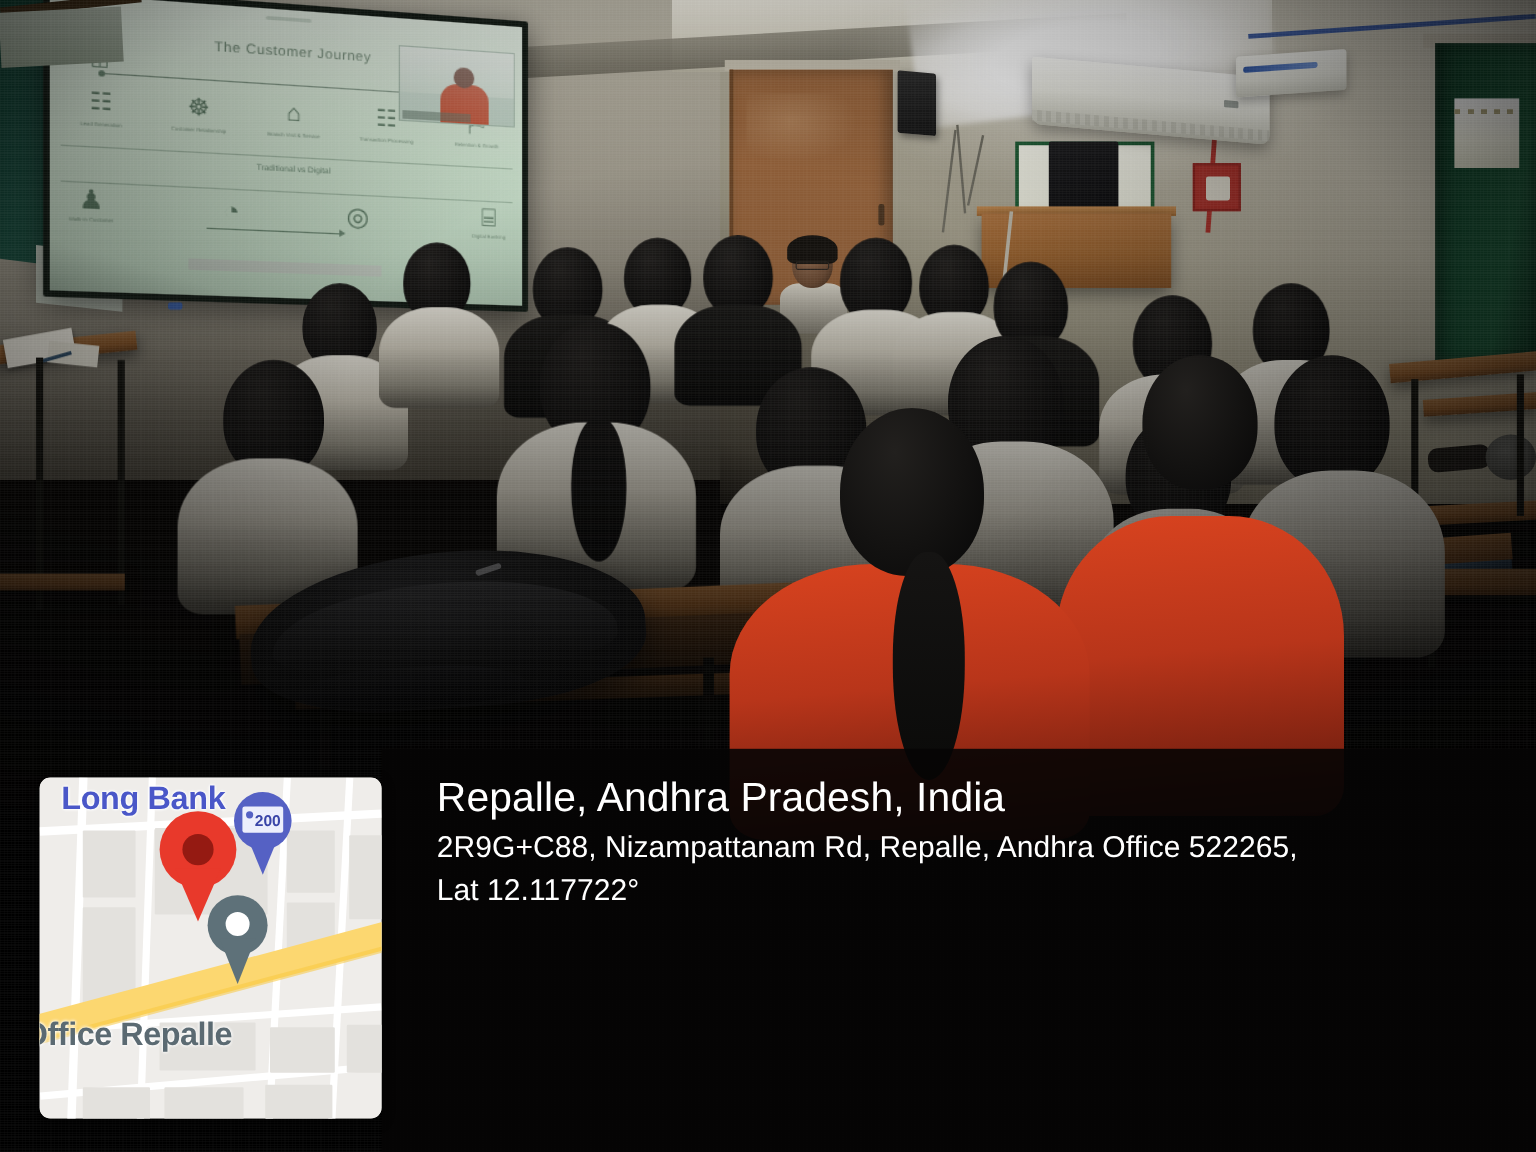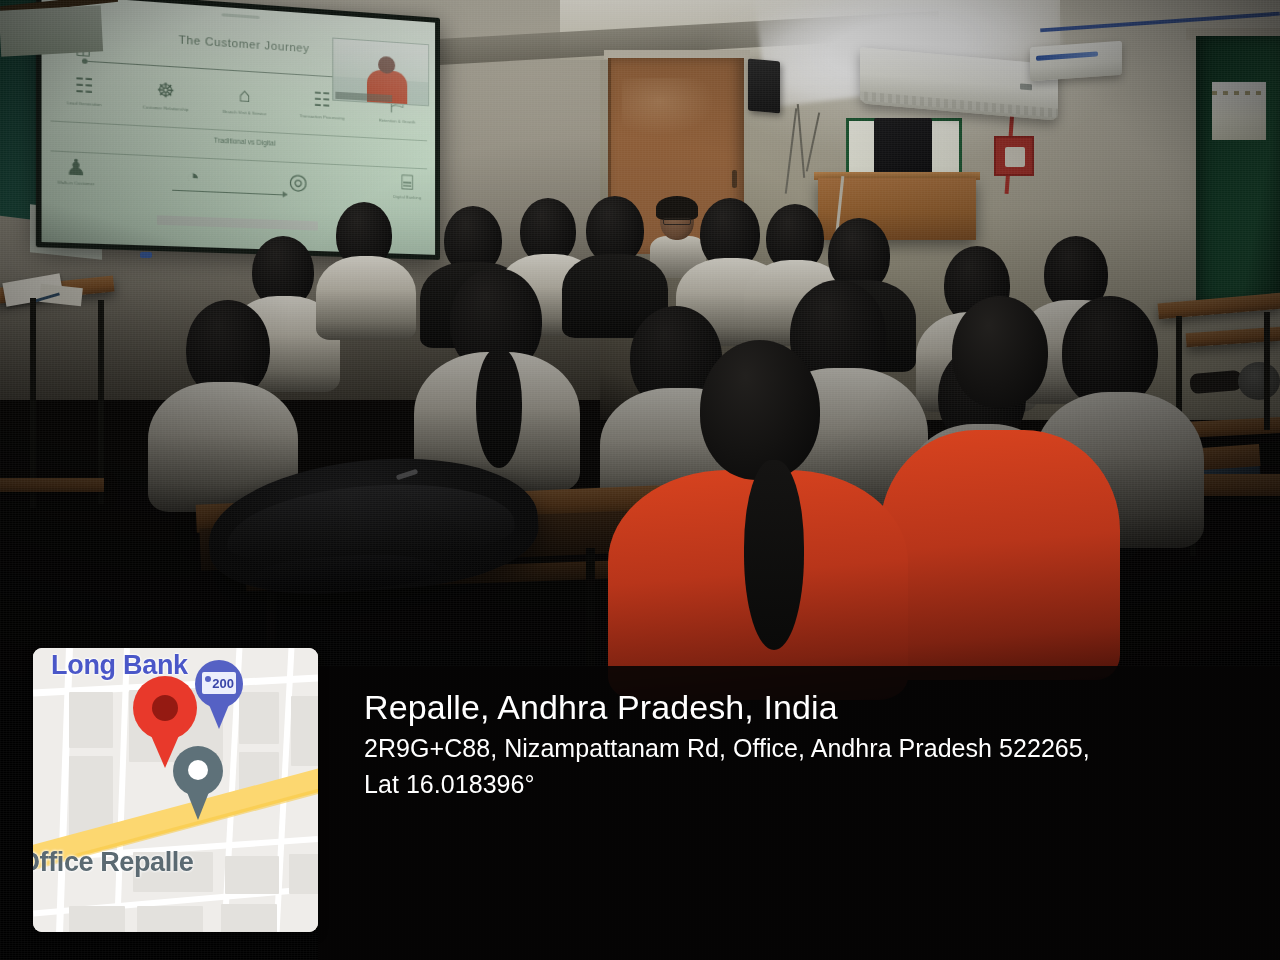--- a/index.html
+++ b/index.html
@@ -549,21 +549,21 @@
   .wm-icon .brk.bl { left:3px; bottom:3px; border-right:0; border-top:0; border-radius:0 0 0 2px; }
   .wm-icon .brk.br { right:3px; bottom:3px; border-left:0; border-top:0; border-radius:0 0 2px 0; }
   .wm-text {
     color:#ffffff; font-size:24px; font-weight:700; letter-spacing:.1px;
     text-shadow: 0 1px 4px rgba(0,0,0,.9);
     white-space:nowrap;
   }
 
   
   .gps-bar {
-    position:absolute; left:318px; right:0; bottom:0; height:294px;
+    position:absolute; left:318px; right:0; bottom:0; height:336px;
     background: rgba(5,4,4,.90);
     z-index: 30;
   }
   .gps-text {
     padding: 22px 26px 0 46px;
     color:#ffffff;
   }
   .gps-title {
     font-size:34px; font-weight:400; line-height:1.16;
     letter-spacing:.1px; margin-bottom:4px;
@@ -872,22 +872,22 @@
   <div class="backpack-strap"></div>
 
   <div class="room-darken"></div>
   <div class="vignette"></div>
   <div class="noise"></div>
 
 
   <div class="gps-bar">
     <div class="gps-text">
       <div class="gps-title">Repalle, Andhra Pradesh, India</div>
-      <div class="gps-line">2R9G+C88, Nizampattanam Rd, Office, Andhra Pradesh 522265,</div>
-      <div class="gps-line">Lat 16.018396°</div>
+      <div class="gps-line">2R9G+C88, Nizampattanam Rd, Repalle, Andhra Office 522265,</div>
+      <div class="gps-line">Lat 12.117722°</div>
     </div>
   </div>
 
   <div class="map-thumb">
     <div class="map-bg"></div>
 
     <div class="mroad" style="left:0;   top:34px;  width:285px; height:7px;  transform:rotate(-3deg);"></div>
     <div class="mroad" style="left:0;   top:198px; width:285px; height:6px;  transform:rotate(-4deg);"></div>
     <div class="mroad" style="left:0;   top:250px; width:285px; height:6px;  transform:rotate(-5deg);"></div>
     <div class="mroad" style="left:28px; top:0;    width:7px;   height:285px;transform:rotate(2deg);"></div>

